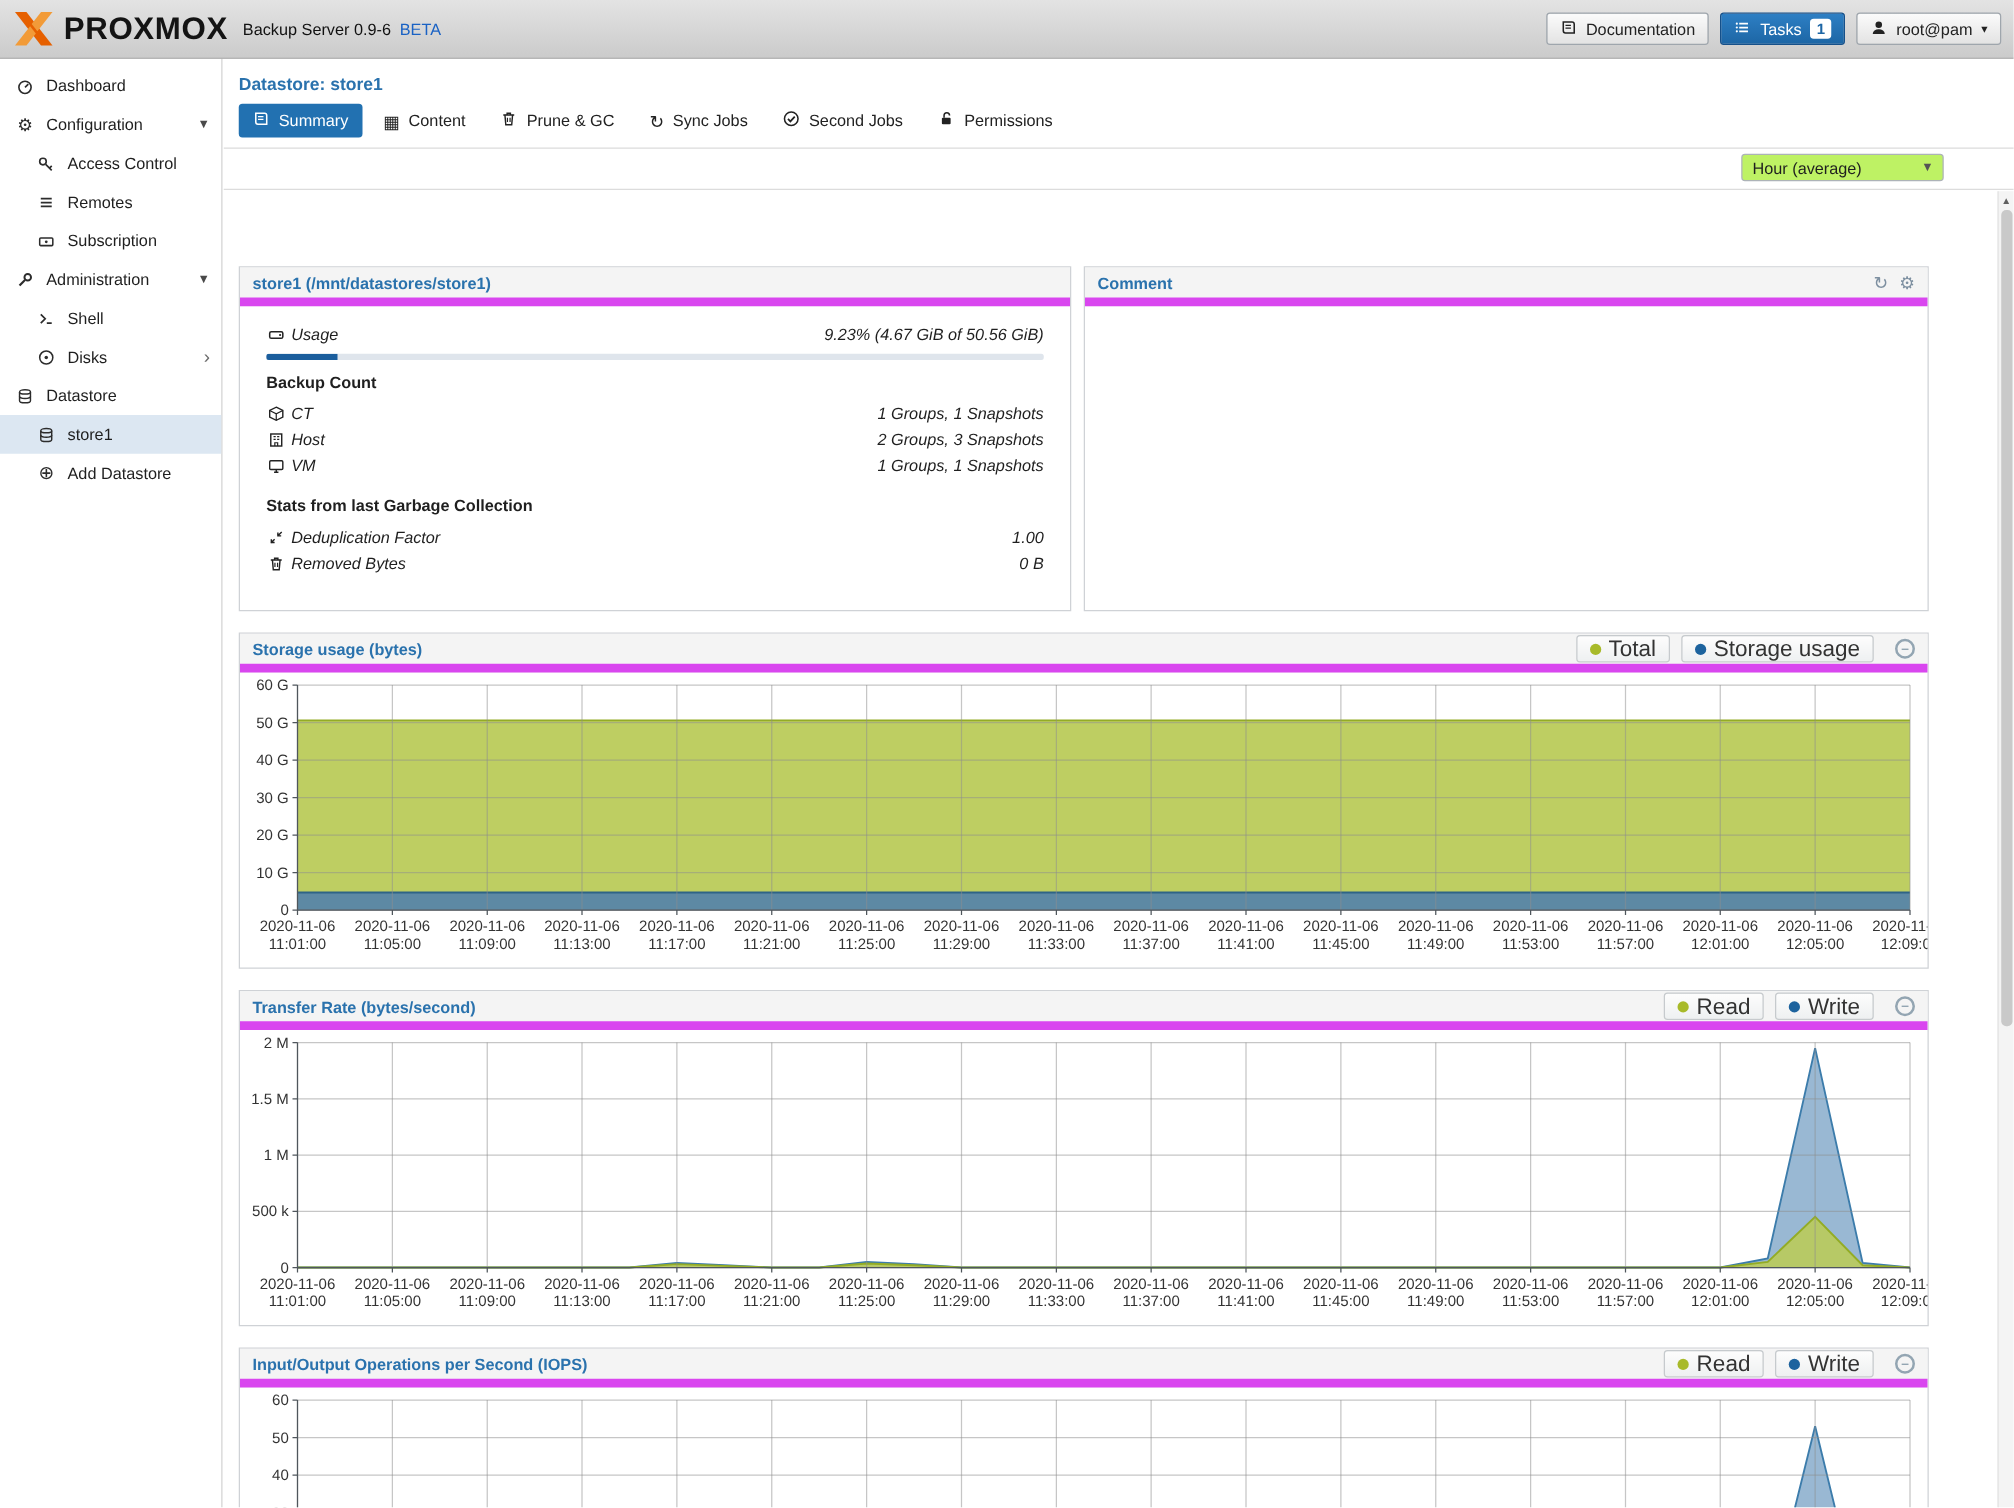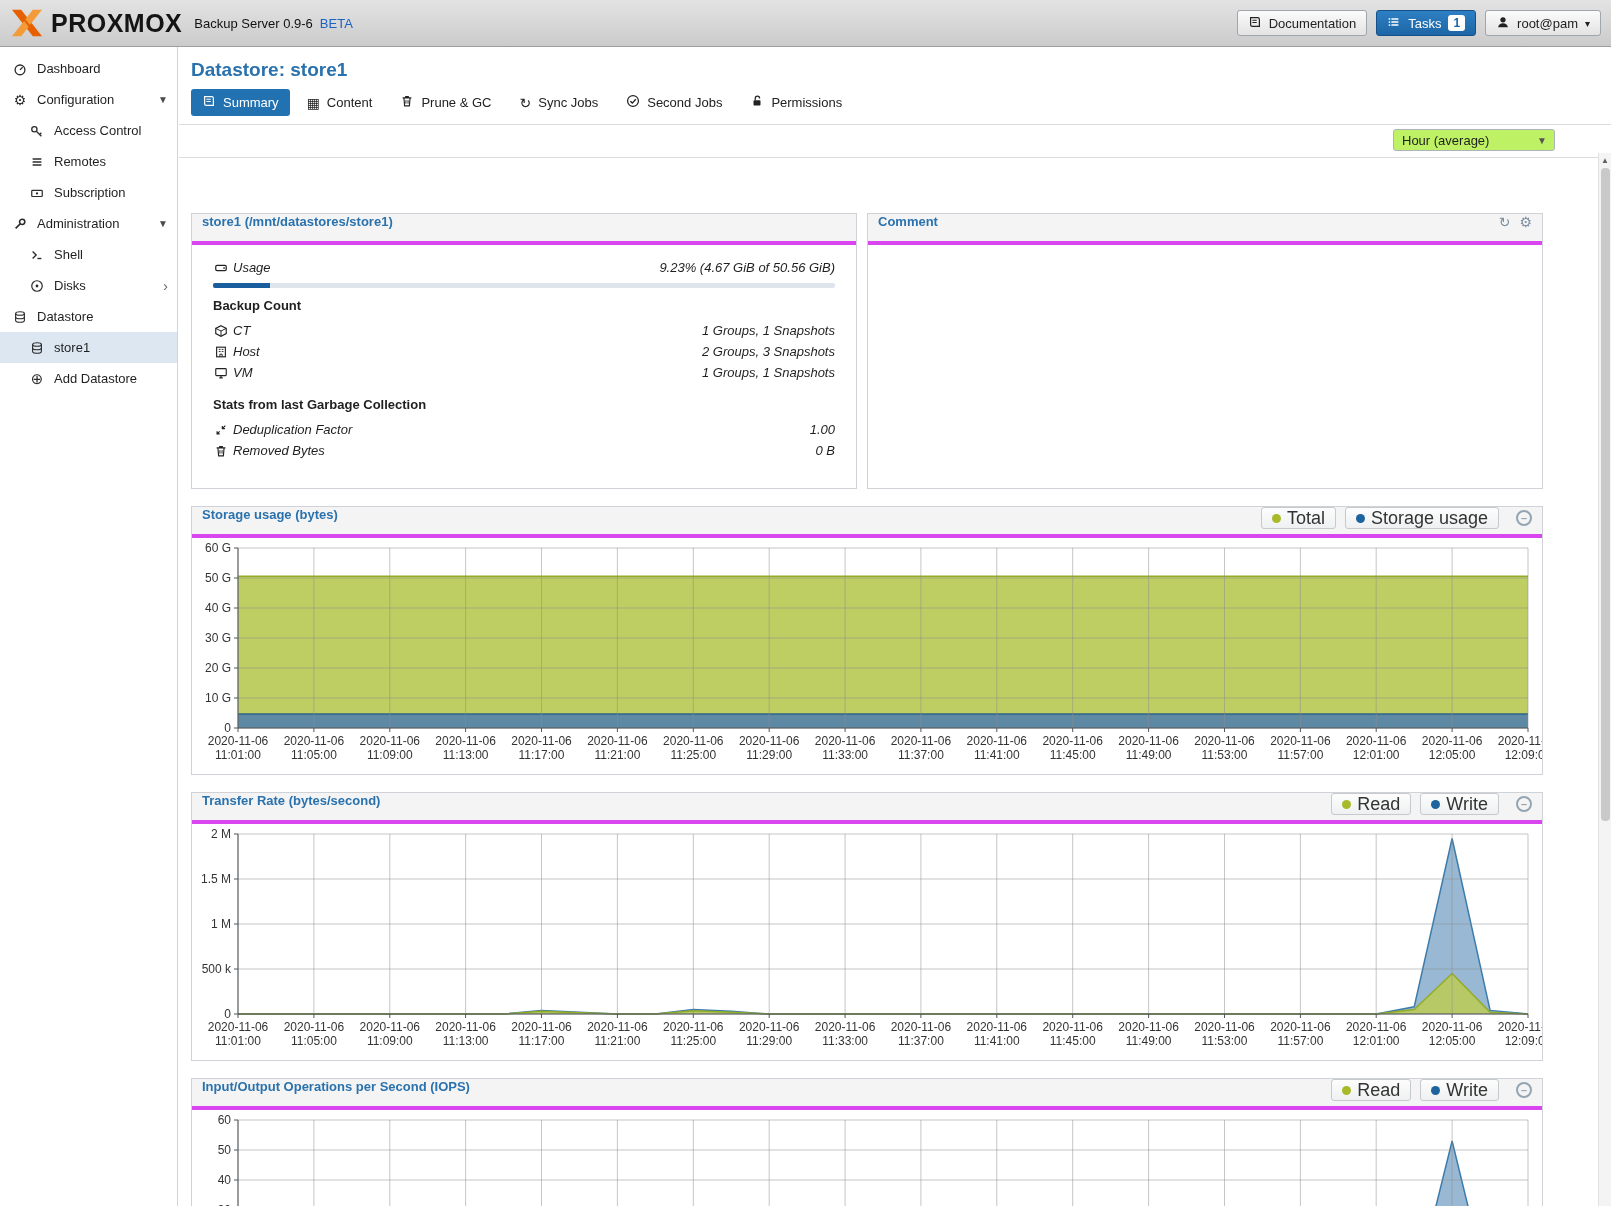--- a/index.html
+++ b/index.html
@@ -30,36 +30,36 @@
   
   .sidebar { position:absolute; top:47px; left:0; width:178px; bottom:0; background:#fff; border-right:1px solid #d4d4d4; padding-top:6px; }
   .side-item { display:flex; align-items:center; height:31px; padding:0 9px 0 12px; gap:9px; cursor:pointer; }
   .side-item.child { padding-left:29px; }
   .side-item.selected { background:#dce7f2; }
   .side-icon { width:16px; display:flex; justify-content:center; align-items:center; color:#2c2c2c; flex:none; }
   .side-caret { margin-left:auto; color:#4a4a4a; font-size:10px; }
   .side-caret.big { font-size:15px; line-height:1; color:#6b6b6b; }
   
   .main { position:absolute; left:179px; top:47px; right:0; bottom:0; }
-  .page-title { padding:12px 0 5px 12px; color:#2a72ad; font-size:19px; font-weight:bold; }
+  .page-title { padding:12px 0 5px 12px; color:#2a72ad; font-size:14px; font-weight:bold; }
   .tabbar { display:flex; gap:6px; padding:3px 12px 8px 12px; border-bottom:1px solid #dcdcdc; }
   .tab { display:flex; align-items:center; gap:7px; padding:5px 11px; border-radius:3px; color:#222; cursor:pointer; }
   .tab.active { background:#2271b1; color:#fff; }
   .toolbar { height:33px; border-bottom:1px solid #dcdcdc; position:relative; }
   .combo {
     position:absolute; right:56px; top:4px; width:162px; height:22px;
     border:1px solid #adb3b8; border-radius:3px; background:#bef264;
     display:flex; align-items:center; padding-left:8px; cursor:pointer;
   }
   .combo-caret { margin-left:auto; margin-right:7px; color:#555; font-size:10px; }
   
   .content { position:absolute; top:153px; left:0; right:0; bottom:0; padding:13px 0 0 12px; overflow:hidden; background:#fff; }
   .row1 { display:flex; gap:10px; width:1352px; }
   .panel { border:1px solid #cfd2d6; background:#fff; }
-  .panel-h { height:31px; background:#f4f4f4; border-bottom:4px solid #d946ef; display:flex; align-items:flex-start; padding:0 10px; }
+  .panel-h { height:31px; background:#f4f4f4; border-bottom:7px solid #d946ef; display:flex; align-items:center; padding:0 10px; }
   .panel-title { color:#2a72ad; font-weight:bold; }
   .panel-tools { margin-left:auto; display:flex; gap:9px; align-items:center; color:#7d8fa0; }
   .store-panel { width:666px; height:276px; }
   .comment-panel { flex:1; height:276px; }
   .body-store { padding:12px 21px; }
   .kv { display:flex; align-items:center; gap:4px; height:21px;font-style:italic; }
   .kv .val { margin-left:auto; }
   .icon14 { width:16px; display:flex; justify-content:center; align-items:center; color:#222; flex:none; }
   .icon14 svg, .side-icon svg, .ticon svg, .hicon svg { width:14px; height:14px; }
   .uglyph { font-size:14px; line-height:1; }

